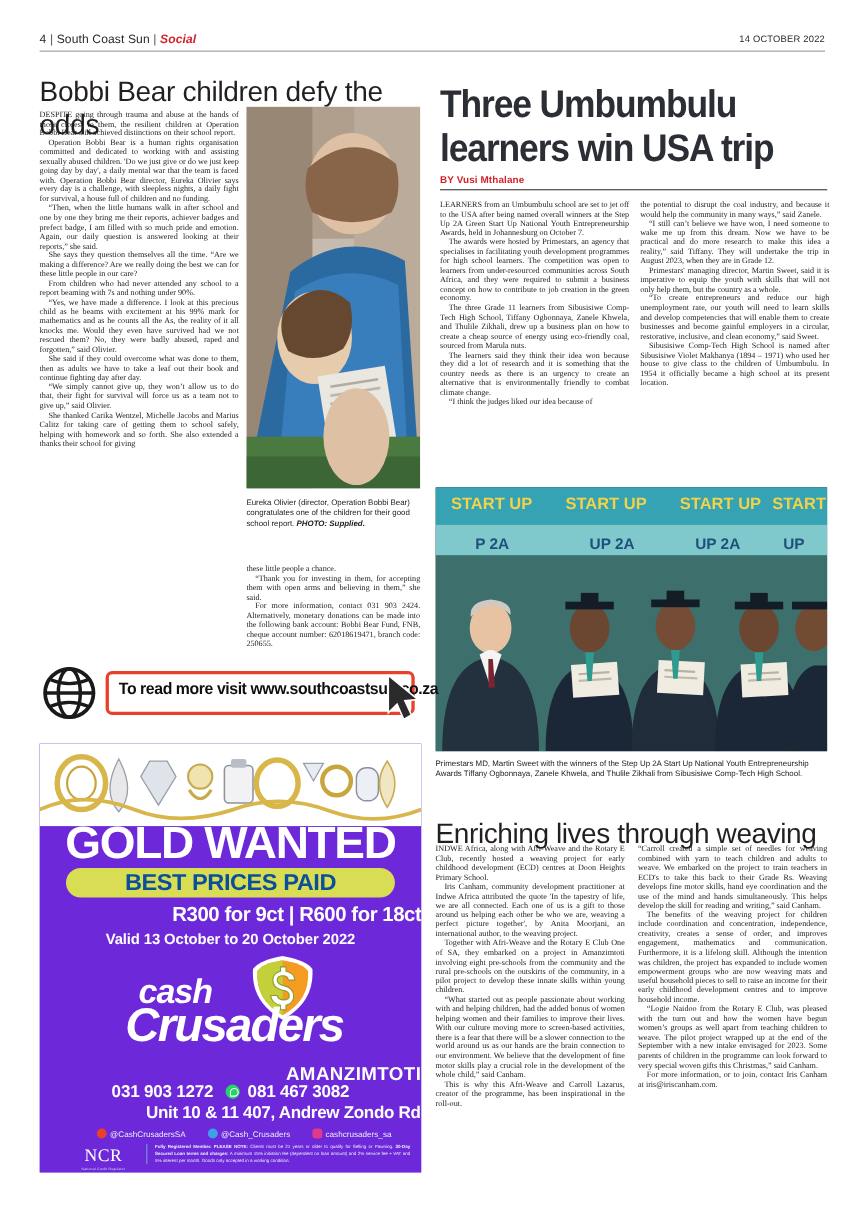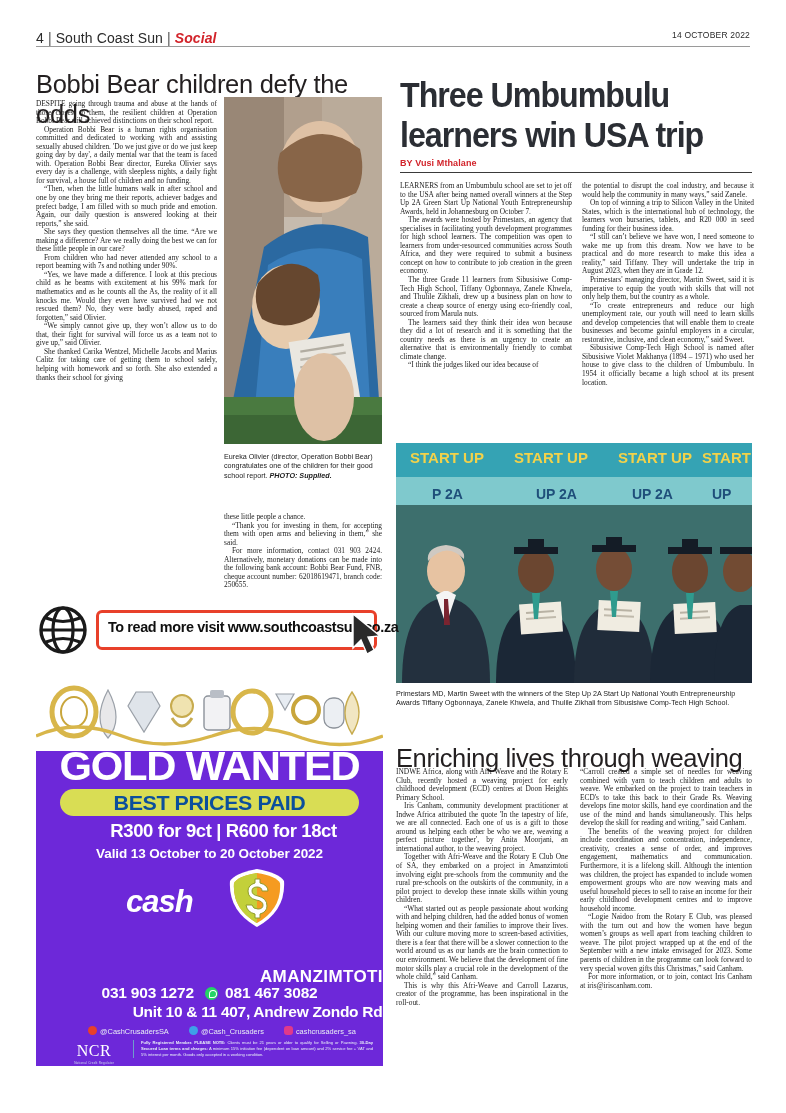--- a/index.html
+++ b/index.html
@@ -1,21 +1,21 @@
 <!DOCTYPE html>
 <html><head>
 <meta charset="utf-8">
 <style>
   html,body{margin:0;padding:0;background:#ffffff;}
   body{width:786px;height:1113px;font-family:"Liberation Serif",serif;color:#1a1a1a;overflow:hidden;position:relative;}
   .page{position:relative;width:786px;height:1113px;background:#fff;}
 
   
   .masthead{position:absolute;left:36px;top:30px;width:714px;height:18px;}
-  .mast-left{position:absolute;left:0;top:0;font-family:"Liberation Sans",sans-serif;font-size:14px;color:#2a2a2a;letter-spacing:.1px;white-space:nowrap;}
+  .mast-left{position:absolute;left:0;top:0;font-family:"Liberation Sans",sans-serif;font-size:11px;color:#2a2a2a;letter-spacing:.1px;white-space:nowrap;}
   .mast-left .sep{color:#555;}
   .mast-left .section{color:#d2232a;font-style:italic;font-weight:bold;}
   .mast-right{position:absolute;right:0;top:0;font-family:"Liberation Sans",sans-serif;font-size:8.5px;color:#2a2a2a;letter-spacing:.2px;}
   .mast-rule{position:absolute;left:36px;top:46px;width:714px;height:1px;background:#9a9a9a;}
 
   
   .hl-left{position:absolute;left:36px;top:52px;width:345px;
     font-family:"Liberation Sans",sans-serif;font-weight:300;font-size:25.5px;line-height:30px;
     color:#231f20;letter-spacing:-.3px;}
   .hl-right{position:absolute;left:400px;top:52px;width:352px;
@@ -50,21 +50,21 @@
 
   
   .ad{position:absolute;left:36px;top:676px;width:347px;height:390px;background:#6d28d9;overflow:hidden;}
   .ad-top{position:absolute;left:0;top:0;width:347px;height:75px;background:#fff;overflow:hidden;}
   .ad-gold{position:absolute;left:0;top:68px;width:347px;text-align:center;
     font-family:"Liberation Sans",sans-serif;font-weight:bold;font-size:41px;line-height:44px;color:#ffffff;
     letter-spacing:-1.2px;transform:scaleX(1.02);transform-origin:center top;}
   .ad-best{position:absolute;left:24px;top:113px;width:299px;height:27px;background:#d9dd54;border-radius:14px;}
   .ad-best span{display:block;text-align:center;line-height:27px;font-family:"Liberation Sans",sans-serif;
     font-weight:bold;font-size:21px;color:#0b4f9c;letter-spacing:-.4px;transform:scaleX(1.02);}
-  .ad-price{position:absolute;left:14px;top:144px;width:347px;text-align:center;font-family:"Liberation Sans",sans-serif;
+  .ad-price{position:absolute;left:0;top:144px;width:347px;text-align:right;font-family:"Liberation Sans",sans-serif;
     font-weight:bold;font-size:18.5px;color:#fff;letter-spacing:-.4px;}
   .ad-valid{position:absolute;left:0;top:170px;width:347px;text-align:center;font-family:"Liberation Sans",sans-serif;
     font-weight:bold;font-size:13.5px;color:#fff;letter-spacing:-.1px;}
   .ad-cash{position:absolute;left:90px;top:208px;font-family:"Liberation Sans",sans-serif;font-weight:bold;
     font-style:italic;font-size:31px;color:#fff;letter-spacing:-1px;}
   .ad-crus{position:absolute;left:52px;top:232px;width:250px;text-align:center;font-family:"Liberation Sans",sans-serif;
     font-weight:bold;font-style:italic;font-size:43px;color:#fff;letter-spacing:-1.6px;}
   .ad-shield{position:absolute;left:190px;top:190px;width:62px;height:62px;}
   .ad-branch{position:absolute;left:0;top:291px;width:347px;text-align:right;font-family:"Liberation Sans",sans-serif;
     font-weight:bold;font-size:17px;color:#fff;letter-spacing:.4px;}
@@ -115,20 +115,21 @@
 
   <h1 class="hl-left">Bobbi Bear children defy the odds</h1>
 
   <div class="col" id="left-col1" style="left:36px;top:100px;width:181px;height:500px;">
       <p class="noind">DESPITE going through trauma and abuse at the hands of those closest to them, the resilient children at Operation Bobbi Bear still achieved distinctions on their school report.</p>
       <p>Operation Bobbi Bear is a human rights organisation committed and dedicated to working with and assisting sexually abused children. 'Do we just give or do we just keep going day by day', a daily mental war that the team is faced with. Operation Bobbi Bear director, Eureka Olivier says every day is a challenge, with sleepless nights, a daily fight for survival, a house full of children and no funding.</p>
       <p>“Then, when the little humans walk in after school and one by one they bring me their reports, achiever badges and prefect badge, I am filled with so much pride and emotion. Again, our daily question is answered looking at their reports,” she said.</p>
       <p>She says they question themselves all the time. “Are we making a difference? Are we really doing the best we can for these little people in our care?</p>
       <p>From children who had never attended any school to a report beaming with 7s and nothing under 90%.</p>
       <p>“Yes, we have made a difference. I look at this precious child as he beams with excitement at his 99% mark for mathematics and as he counts all the As, the reality of it all knocks me. Would they even have survived had we not rescued them? No, they were badly abused, raped and forgotten,” said Olivier.</p>
+      <p>She said if they could overcome what was done to them, then as adults we have to take a leaf out their book and continue fighting day after day.</p>
       <p>“We simply cannot give up, they won’t allow us to do that, their fight for survival will force us as a team not to give up,” said Olivier.</p>
       <p>She thanked Carika Wentzel, Michelle Jacobs and Marius Calitz for taking care of getting them to school safely, helping with homework and so forth. She also extended a thanks their school for giving</p>
     </div>
 
   <div class="col" id="left-col2" style="left:224px;top:513px;width:158px;height:92px;">
       <p class="noind">these little people a chance.</p>
       <p>“Thank you for investing in them, for accepting them with open arms and believing in them,” she said.</p>
       <p>For more information, contact 031 903 2424. Alternatively, monetary donations can be made into the following bank account: Bobbi Bear Fund, FNB, cheque account number: 62018619471, branch code: 250655.</p>
     </div>
 
@@ -164,21 +165,20 @@
 
   <div class="col" id="right-col1" style="left:400px;top:182px;width:172px;height:255px;">
       <p class="noind">LEARNERS from an Umbumbulu school are set to jet off to the USA after being named overall winners at the Step Up 2A Green Start Up National Youth Entrepreneurship Awards, held in Johannesburg on October 7.</p>
       <p>The awards were hosted by Primestars, an agency that specialises in facilitating youth development programmes for high school learners. The competition was open to learners from under-resourced communities across South Africa, and they were required to submit a business concept on how to contribute to job creation in the green economy.</p>
       <p>The three Grade 11 learners from Sibusisiwe Comp-Tech High School, Tiffany Ogbonnaya, Zanele Khwela, and Thulile Zikhali, drew up a business plan on how to create a cheap source of energy using eco-friendly coal, sourced from Marula nuts.</p>
       <p>The learners said they think their idea won because they did a lot of research and it is something that the country needs as there is an urgency to create an alternative that is environmentally friendly to combat climate change.</p>
       <p>“I think the judges liked our idea because of</p>
     </div>
   <div class="col" id="right-col2" style="left:582px;top:182px;width:172px;height:255px;">
       <p class="noind">the potential to disrupt the coal industry, and because it would help the community in many ways,” said Zanele.</p>
-      <p>On top of winning a trip to Silicon Valley in the United States, which is the international hub of technology, the learners won bursaries, tablets, and R20 000 in seed funding for their business idea.</p>
       <p>“I still can’t believe we have won, I need someone to wake me up from this dream. Now we have to be practical and do more research to make this idea a reality,” said Tiffany. They will undertake the trip in August 2023, when they are in Grade 12.</p>
       <p>Primestars' managing director, Martin Sweet, said it is imperative to equip the youth with skills that will not only help them, but the country as a whole.</p>
       <p>“To create entrepreneurs and reduce our high unemployment rate, our youth will need to learn skills and develop competencies that will enable them to create businesses and become gainful employers in a circular, restorative, inclusive, and clean economy,” said Sweet.</p>
       <p>Sibusisiwe Comp-Tech High School is named after Sibusisiwe Violet Makhanya (1894 – 1971) who used her house to give class to the children of Umbumbulu. In 1954 it officially became a high school at its present location.</p>
     </div>
 
   <div class="photo2">
     <svg class="ph-sky" viewBox="0 0 356 240" preserveAspectRatio="none">
       <rect x="0" y="0" width="356" height="240" fill="#2f6f6e"></rect>
       <rect x="0" y="0" width="356" height="34" fill="#35a3b4"></rect>
@@ -293,20 +293,21 @@
     <div class="ad-price">R300 for 9ct | R600 for 18ct</div>
     <div class="ad-valid">Valid 13 October to 20 October 2022</div>
 
     <svg class="ad-shield" viewBox="0 0 62 62">
       <path d="M31 3 q22 4 27 12 q2 30 -27 46 q-29 -16 -27 -46 q5 -8 27 -12z" fill="#ffffff"></path>
       <path d="M31 7 q19 3 23 10 q2 26 -23 40 q-25 -14 -23 -40 q4 -7 23 -10z" fill="#f59b21"></path>
       <path d="M31 7 q-19 3 -23 10 q-2 26 23 40 z" fill="#c3d03a"></path>
       <path d="M29 13 l5 0 l0 4 q8 2 8 8 l-6 0 q0 -4 -5 -4 q-5 0 -5 4 q0 4 6 5 q9 2 9 10 q0 6 -7 8 l0 4 l-5 0 l0 -4 q-8 -2 -9 -9 l6 0 q1 4 6 4 q5 0 5 -4 q0 -4 -7 -5 q-8 -2 -8 -9 q0 -6 7 -8z" fill="#ffffff" stroke="#8f9b2a" stroke-width="1"></path>
     </svg>
     <div class="ad-cash">cash</div>
+    <div class="ad-crus">Crusaders</div>
 
     <div class="ad-branch">AMANZIMTOTI</div>
     <div class="ad-phones">
       <span>031 903 1272</span>
       <span class="wa"></span>
       <span>081 467 3082</span>
     </div>
     <div class="ad-addr">Unit 10 &amp; 11 407, Andrew Zondo Rd</div>
 
     <div class="ad-social">

